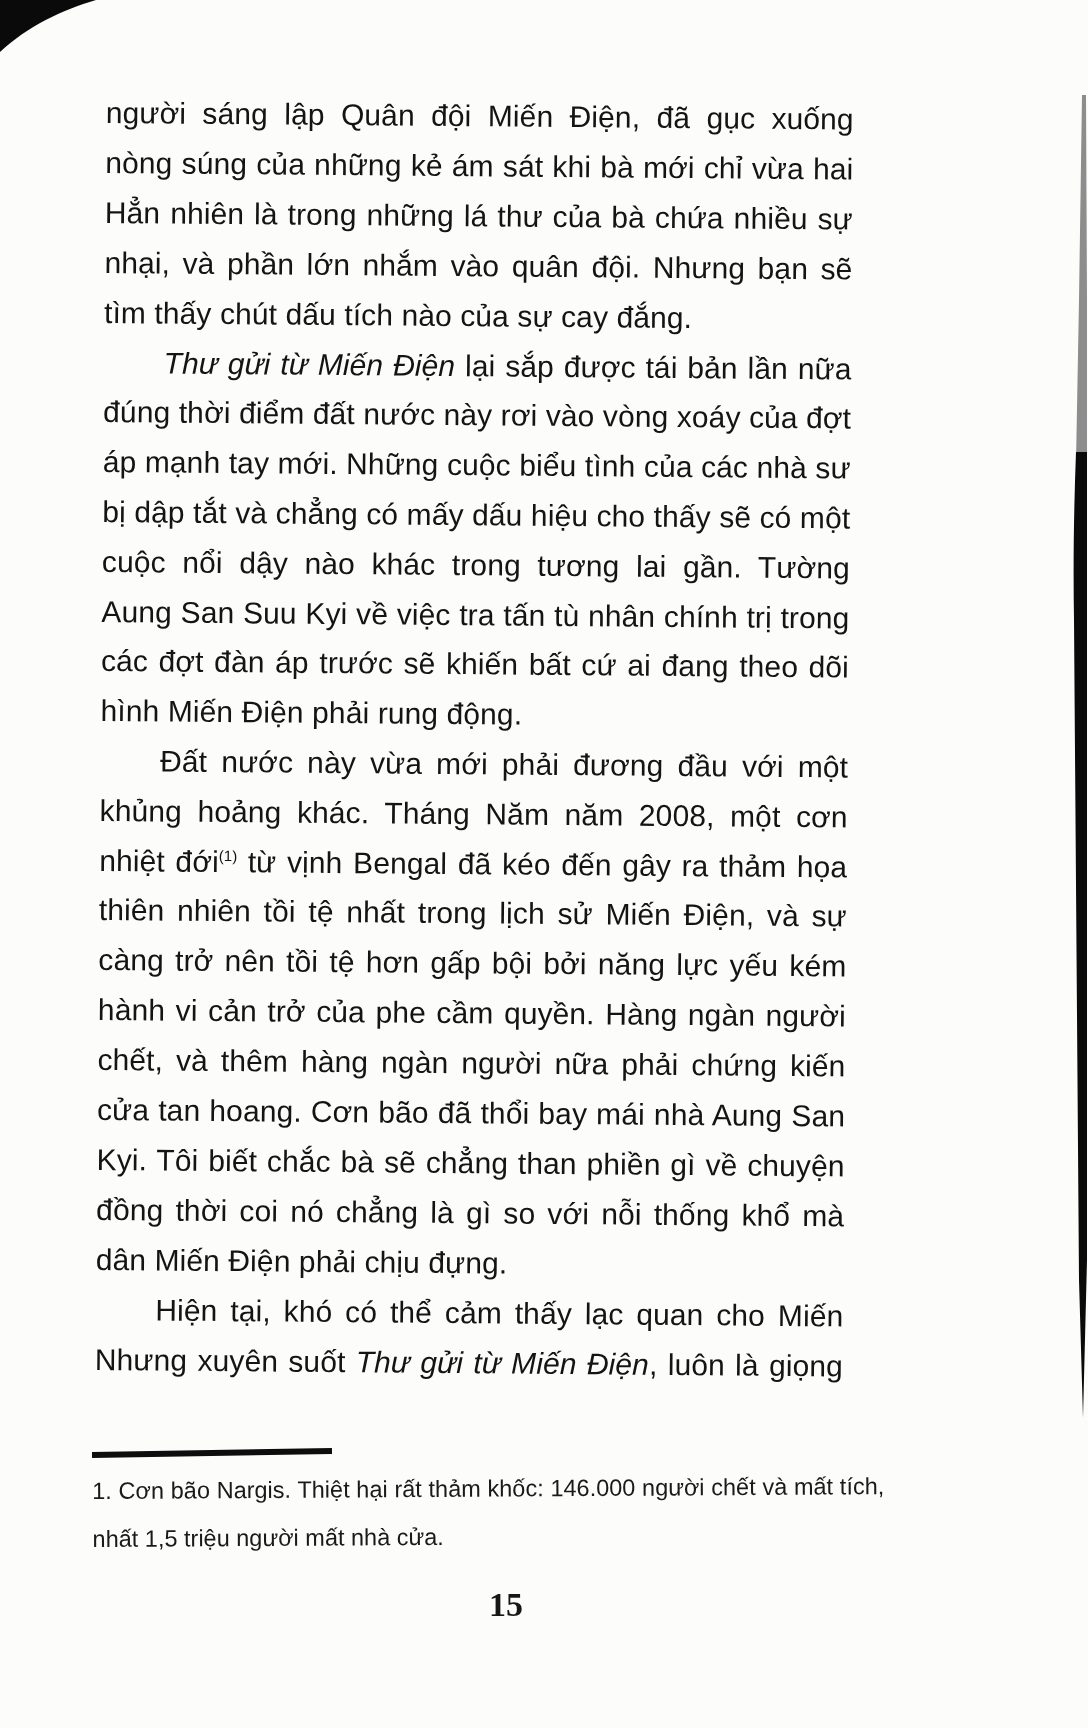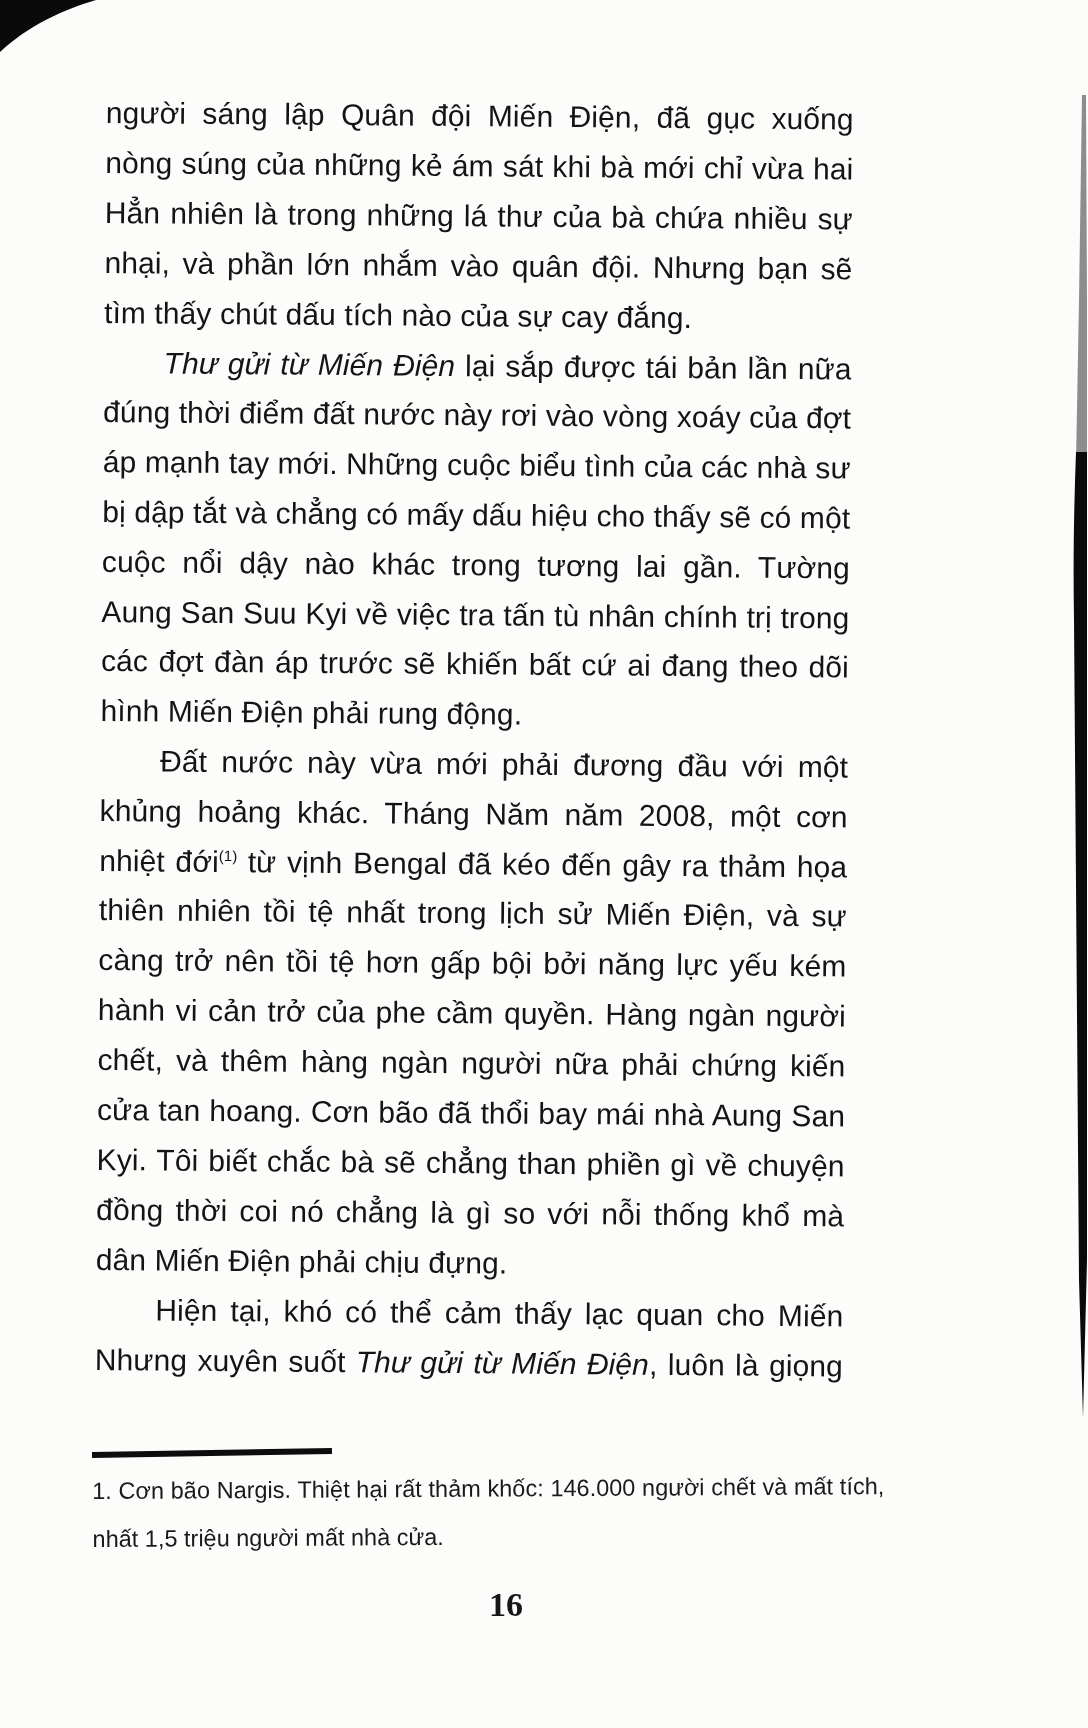--- a/index.html
+++ b/index.html
@@ -130,15 +130,15 @@
       <div class="line indent"><span>Hiện tại, khó có thể cảm thấy lạc quan cho Miến Điện.</span></div>
       <div class="line"><span>Nhưng xuyên suốt </span><em>Thư gửi từ Miến Điện</em><span>, luôn là giọng kể</span></div>
     </main>
 
   <div class="footnote">
     <div class="footnote-rule"></div>
     <div class="footnote-line justify">1. Cơn bão Nargis. Thiệt hại rất thảm khốc: 146.000 người chết và mất tích, ít</div>
     <div class="footnote-line">nhất 1,5 triệu người mất nhà cửa.</div>
   </div>
 
-  <div class="page-number">16</div>
+  <div class="page-number">15</div>
 
 </div>
 
 </body></html>

